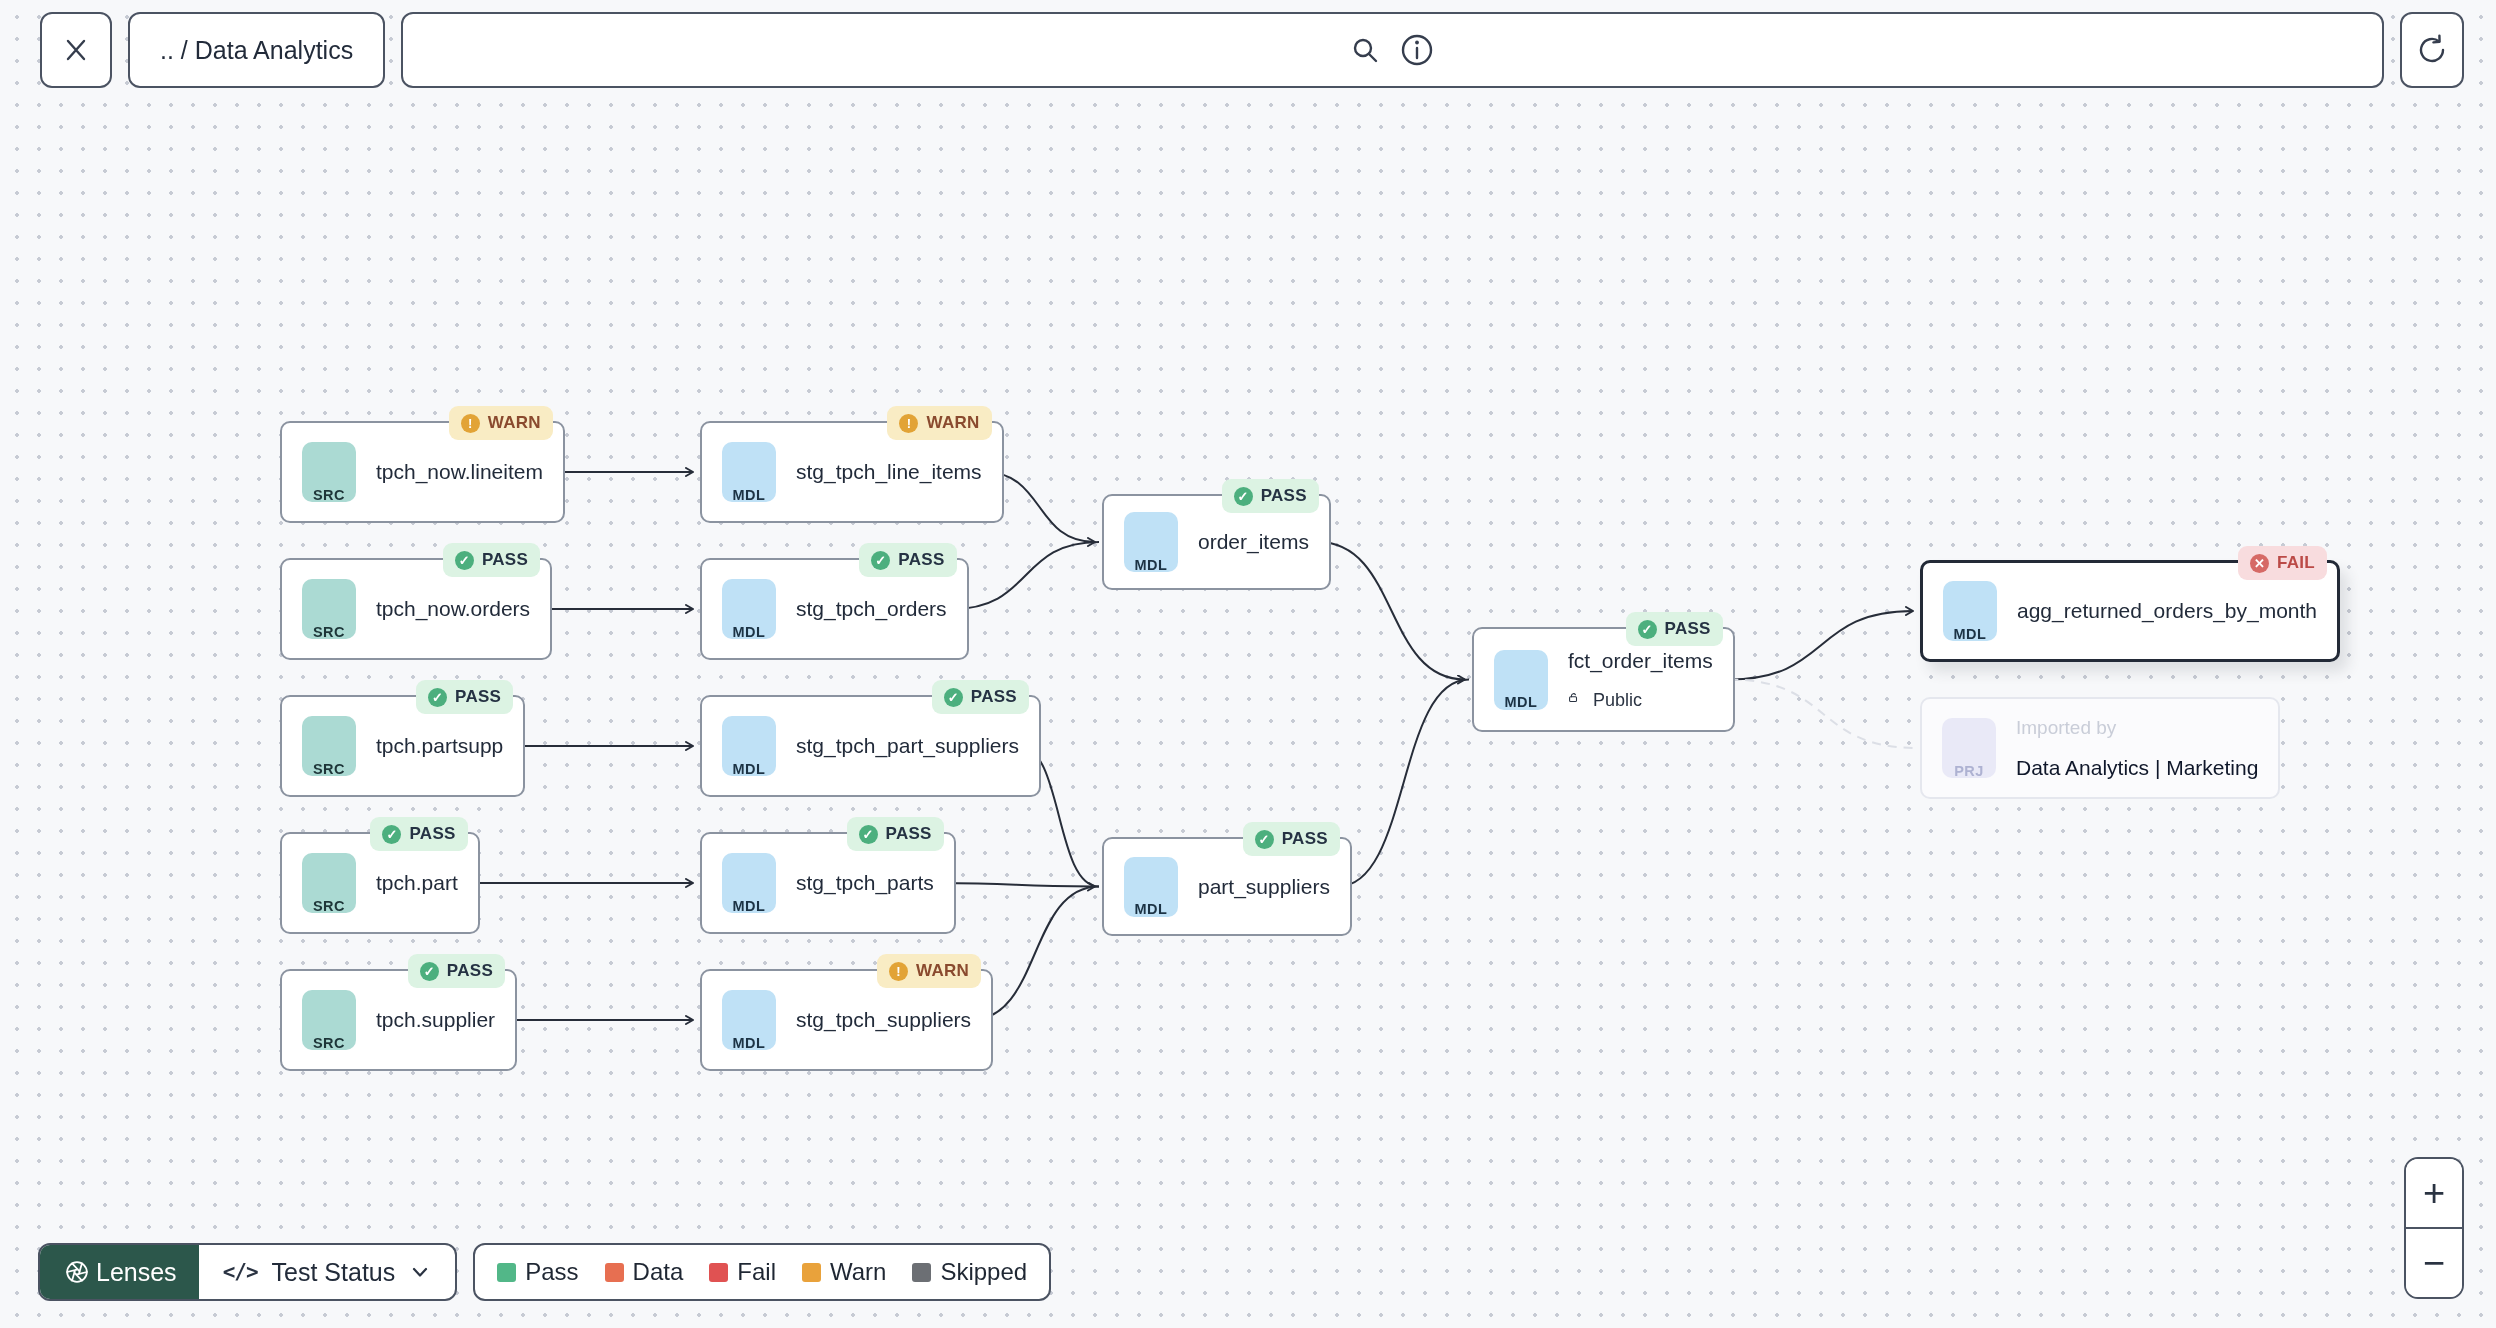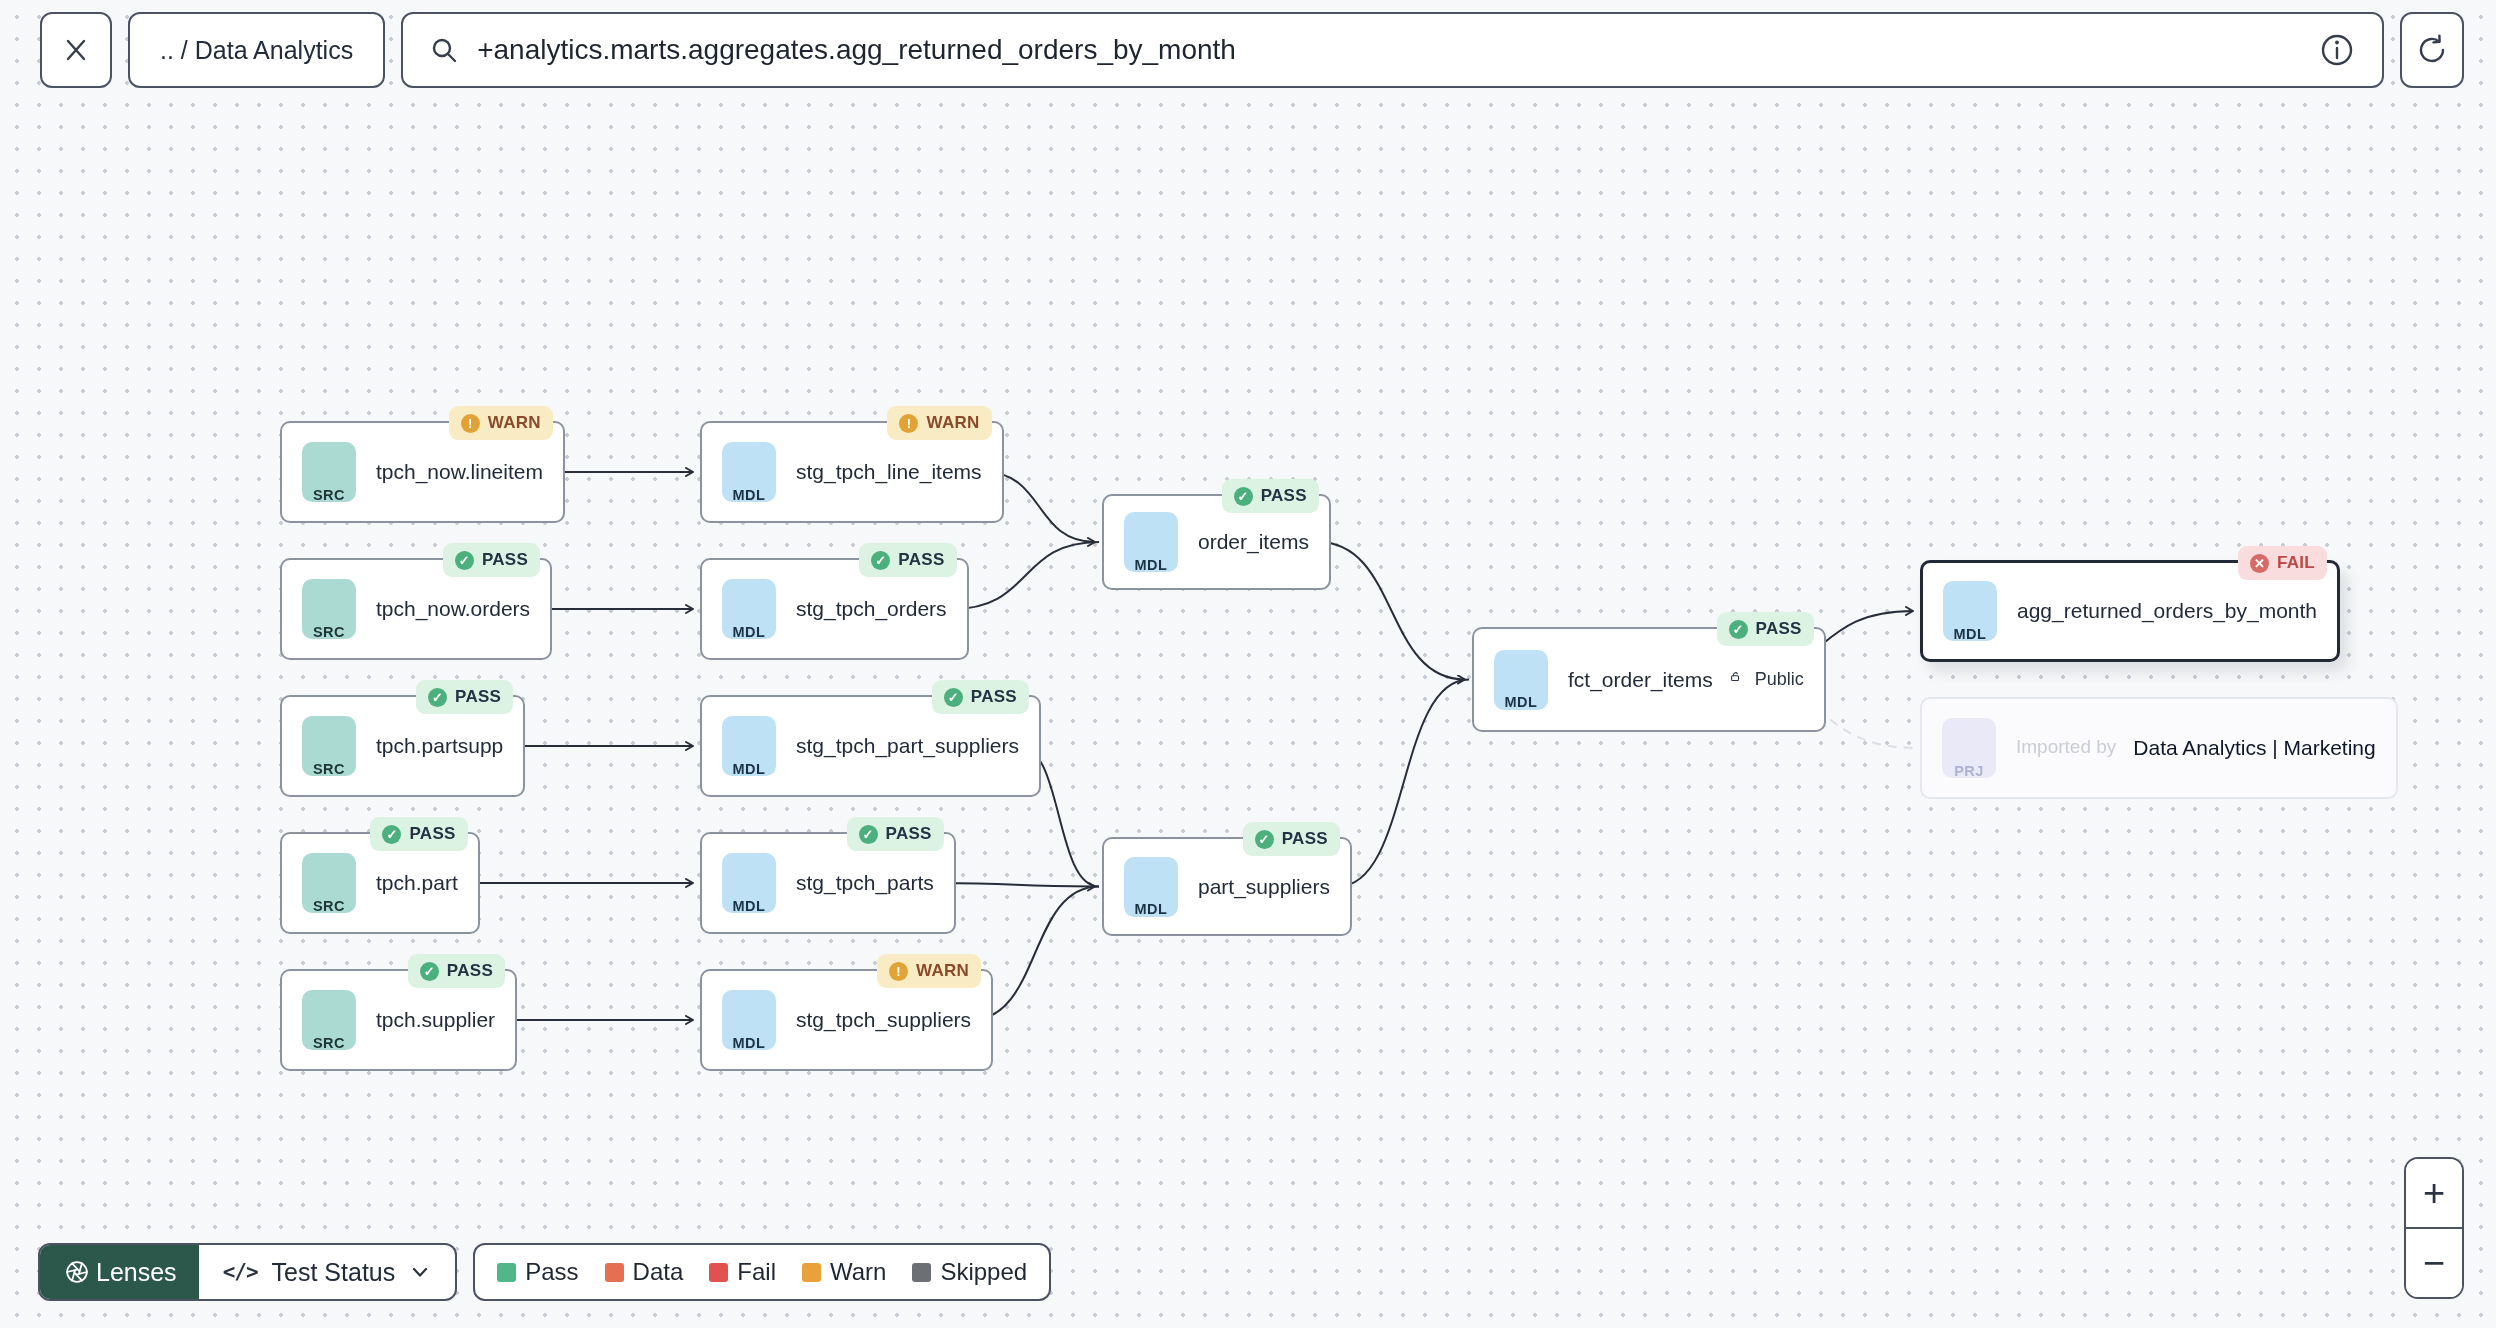--- a/index.html
+++ b/index.html
@@ -40,21 +40,21 @@
   }
   .node.selected { border:3.5px solid #232a37; box-shadow:8px 10px 14px rgba(40,46,60,0.12); z-index:3; }
   .node.muted { background:#fbfbfd; border-color:#e5e7ee; cursor:default; }
   .chip {
     flex:0 0 auto; width:54px; height:60px; border-radius:10px;
     display:flex; flex-direction:column; align-items:center; justify-content:center; gap:1px;
   }
   .chip svg { width:27px; height:27px; }
   .chip .kind { font-size:14.5px; font-weight:700; letter-spacing:0.5px;margin-top:44px; }
   .nlabel { font-size:21px; white-space:nowrap; color:#222b3a; }
-  .ncol { display:flex; flex-direction:row; justify-content:center; gap:17px; }
+  .ncol { display:flex; flex-direction:column; justify-content:center; gap:17px; }
   .sub { display:flex; align-items:center; gap:8px; font-size:18px; color:#2a3342; }
   .sub svg { width:17px; height:17px; stroke:#2a3342; fill:none; stroke-width:2; stroke-linecap:round; }
   .muted .nlabel { color:#0f172a; }
   .imp-title { font-size:19px; color:#c9cdd8; }
   .badge {
     position:absolute; top:-17px; right:10px; height:34px; border-radius:9px;
     display:flex; align-items:center; gap:8px; padding:0 12px;
     font-size:17px; font-weight:700; letter-spacing:0.3px; z-index:2;
   }
   .badge .dot {
@@ -363,21 +363,20 @@
     </svg>
   </div>
   <div class="tbtn crumb-btn">
     <span>.. / Data Analytics</span>
   </div>
   <div class="tbtn search-wrap">
     <svg width="30" height="30" viewBox="0 0 30 30">
       <circle class="icon-stroke" cx="13" cy="13" r="8"></circle>
       <path class="icon-stroke" d="M19 19 L26 26"></path>
     </svg>
-    <input type="text" value="+analytics.marts.aggregates.agg_returned_orders_by_month" style="">
     <svg width="38" height="38" viewBox="0 0 38 38">
       <circle class="icon-stroke" cx="19" cy="19" r="14"></circle>
       <path class="icon-stroke" d="M19 17 V27"></path>
       <circle cx="19" cy="11.5" r="1.9" fill="#353d4d"></circle>
     </svg>
   </div>
   <div class="tbtn refresh-btn">
     <svg width="36" height="36" viewBox="0 0 36 36">
       <path class="icon-stroke" d="M29 18 a11 11 0 1 1 -4.2 -8.7"></path>
       <path class="icon-stroke" d="M25.4 3.6 L25.6 9.8 L19.4 10.4"></path>

